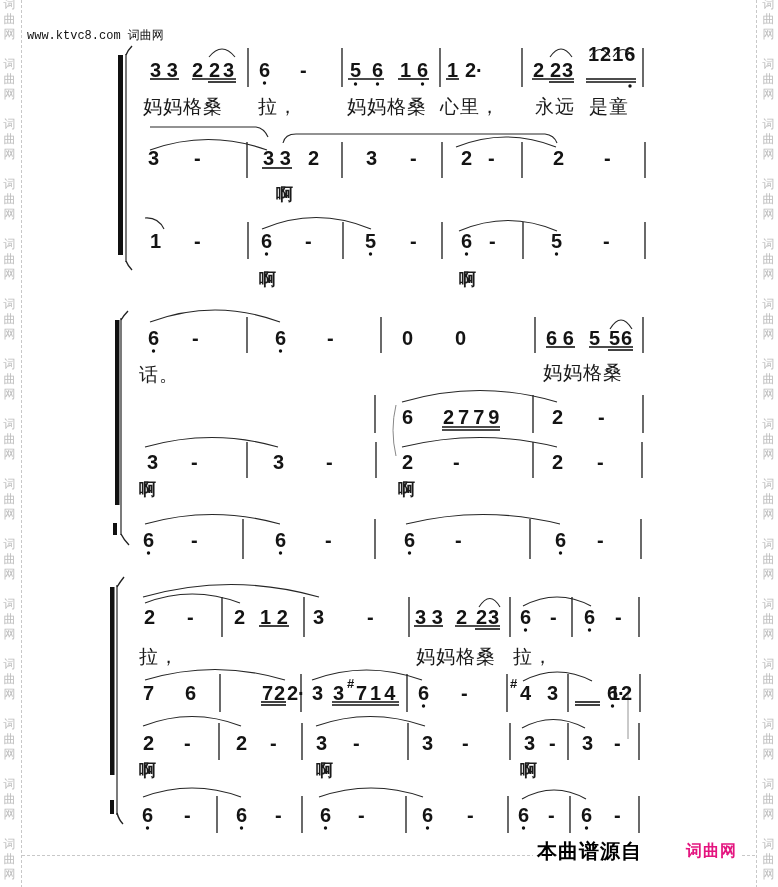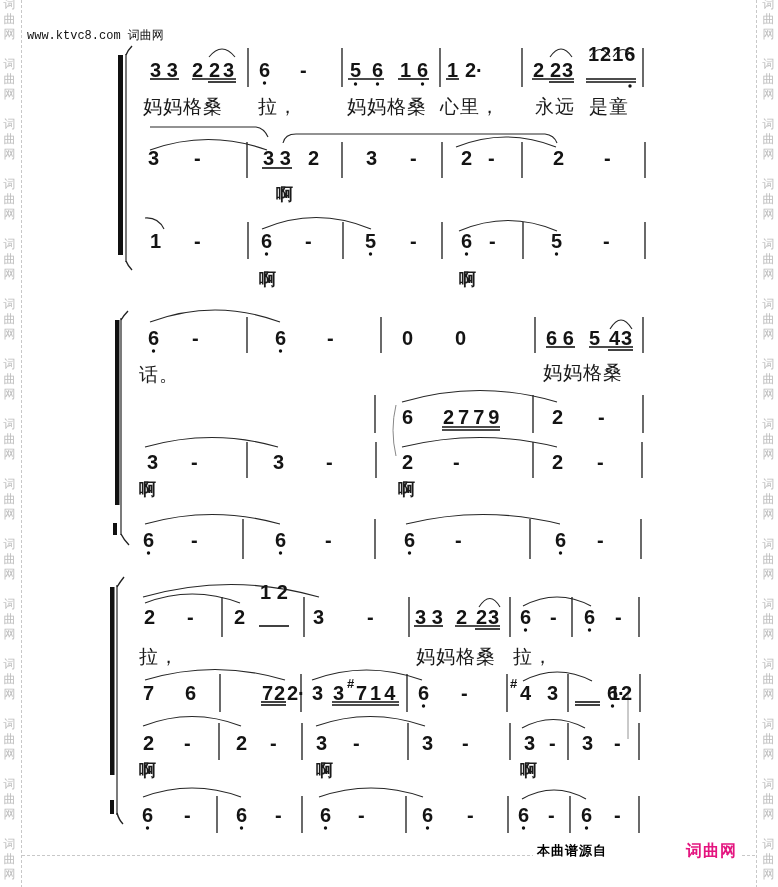--- a/index.html
+++ b/index.html
@@ -8,21 +8,21 @@
 .n{position:absolute;font-family:"Liberation Sans",sans-serif;font-weight:bold;font-size:20px;line-height:20px;white-space:pre;color:#141414;}
 .ls1{letter-spacing:1px;}
 .ls3{letter-spacing:3px;}
 .ls4{letter-spacing:4px;}
 .sh{position:absolute;font-family:"Liberation Sans",sans-serif;font-weight:bold;font-size:13px;line-height:13px;color:#141414;}
 .ly{position:absolute;font-family:"DejaVu Sans",sans-serif;font-size:19px;line-height:20px;letter-spacing:1px;white-space:pre;color:#1a1a1a;}
 .ah{font-size:17px;font-weight:bold;letter-spacing:0;}
 .wm{position:absolute;top:-3px;width:15px;font-family:"DejaVu Sans",sans-serif;font-size:12px;line-height:15px;color:#bdbdbd;text-align:center;white-space:pre;}
 .hdr{position:absolute;left:27px;top:29px;font-family:"Liberation Mono",monospace;font-size:12px;line-height:14px;color:#111;white-space:pre;}
 .footer{position:absolute;left:533px;top:840px;width:208px;height:22px;background:#fff;}
-.src{position:absolute;left:4px;top:1px;font-family:"DejaVu Sans",sans-serif;font-weight:bold;font-size:13px;line-height:20px;letter-spacing:1px;color:#000;white-space:pre;}
+.src{position:absolute;left:4px;top:1px;font-family:"DejaVu Sans",sans-serif;font-weight:bold;font-size:20px;line-height:20px;letter-spacing:1px;color:#000;white-space:pre;}
 .site{position:absolute;left:153px;top:1px;font-family:"DejaVu Sans",sans-serif;font-weight:bold;font-size:16px;line-height:20px;letter-spacing:1px;color:#e4147f;white-space:pre;cursor:pointer;}
 </style>
 </head>
 <body>
 
 <svg class="ov" width="778" height="887">
   <line x1="21.5" y1="0" x2="21.5" y2="887" stroke="#c8c8c8" stroke-width="1" stroke-dasharray="3 2"></line>
   <line x1="756.5" y1="0" x2="756.5" y2="887" stroke="#c8c8c8" stroke-width="1" stroke-dasharray="3 2"></line>
   <line x1="22" y1="855.5" x2="756" y2="855.5" stroke="#c8c8c8" stroke-width="1" stroke-dasharray="3 2"></line>
 </svg>
@@ -314,21 +314,21 @@
 </svg>
 
 <span class="n" style="left:148px;top:328px">6</span>
 <span class="n" style="left:192px;top:328px">-</span>
 <span class="n" style="left:275px;top:328px">6</span>
 <span class="n" style="left:327px;top:328px">-</span>
 <span class="n" style="left:402px;top:328px">0</span>
 <span class="n" style="left:455px;top:328px">0</span>
 <span class="n" style="left:546px;top:328px">6 6</span>
 <span class="n" style="left:589px;top:328px">5</span>
-<span class="n ls1" style="left:609px;top:328px">43</span>
+<span class="n ls1" style="left:609px;top:328px">56</span>
 <span class="ly" style="left:139px;top:364px">话。</span>
 <span class="ly" style="left:543px;top:362px">妈妈格桑</span>
 
 <span class="n" style="left:402px;top:407px">6</span>
 <span class="n ls4" style="left:443px;top:407px">2779</span>
 <span class="n" style="left:552px;top:407px">2</span>
 <span class="n" style="left:598px;top:407px">-</span>
 
 <span class="n" style="left:147px;top:452px">3</span>
 <span class="n" style="left:191px;top:452px">-</span>
@@ -424,21 +424,21 @@
     <circle cx="325.5" cy="828" r="1.7"></circle>
     <circle cx="427.5" cy="828" r="1.7"></circle>
     <circle cx="523.5" cy="828" r="1.7"></circle>
     <circle cx="586.5" cy="828" r="1.7"></circle>
   </g>
 </svg>
 
 <span class="n" style="left:144px;top:607px">2</span>
 <span class="n" style="left:187px;top:607px">-</span>
 <span class="n" style="left:234px;top:607px">2</span>
-<span class="n" style="left:260px;top:582px">1 2</span>
+<span class="n" style="left:260px;top:607px">1 2</span>
 <span class="n" style="left:313px;top:607px">3</span>
 <span class="n" style="left:367px;top:607px">-</span>
 <span class="n" style="left:415px;top:607px">3 3</span>
 <span class="n" style="left:456px;top:607px">2</span>
 <span class="n ls1" style="left:476px;top:607px">23</span>
 <span class="n" style="left:520px;top:607px">6</span>
 <span class="n" style="left:550px;top:607px">-</span>
 <span class="n" style="left:584px;top:607px">6</span>
 <span class="n" style="left:615px;top:607px">-</span>
 <span class="ly" style="left:139px;top:646px">拉，</span>

